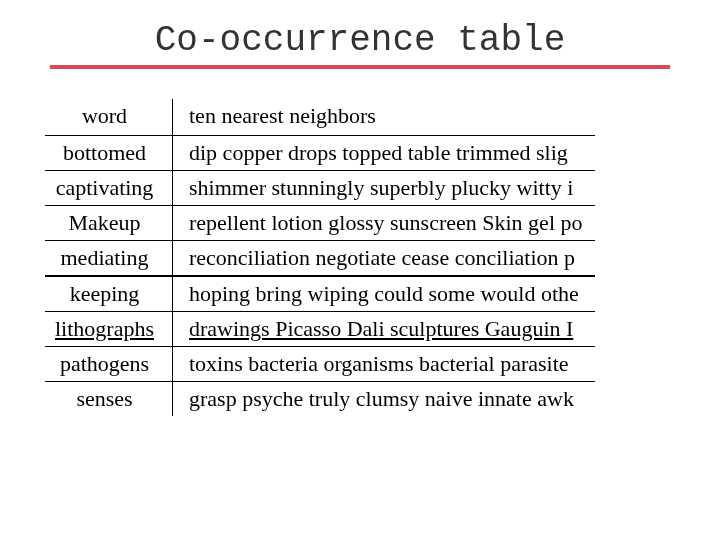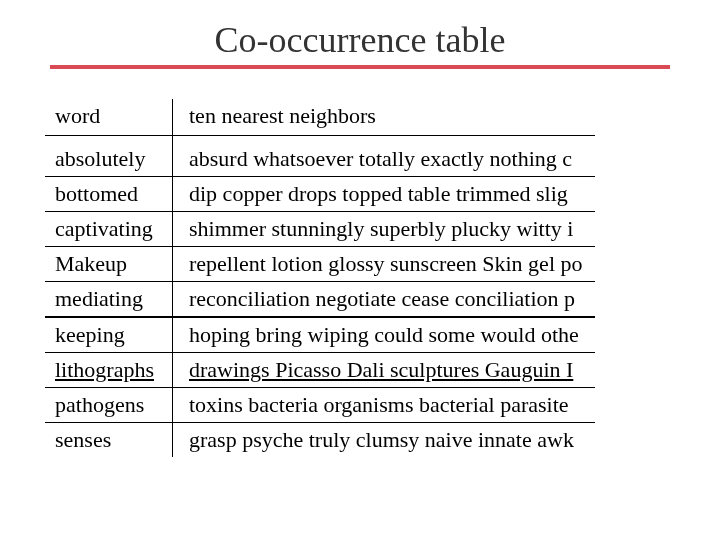--- a/index.html
+++ b/index.html
@@ -18,21 +18,21 @@
       width: 100%;
       height: 100%;
       padding: 20px 0 0 0;
       position: relative;
     }
     .title-block {
       text-align: center;
       padding: 0 40px;
     }
     .title {
-      font-family: Liberation Serif, serif;
+      font-family: Liberation Mono, monospace;
       font-size: 36px;
       font-weight: 400;
       color: #333333;
       line-height: 1.15;
     }
     .title-underline {
       border: none;
       border-top: 4px solid #d94a55;
       margin: 4px 50px 0 50px;
     }
@@ -47,20 +47,21 @@
     }
     td {
       padding: 4px 12px 4px 8px;
       vertical-align: middle;
       white-space: nowrap;
     }
     .col-word {
       border-right: 1.5px solid #000;
       padding-right: 18px;
       padding-left: 10px;
+      text-align: center;
     }
     .col-neighbors {
       padding-left: 16px;
     }
     .header-row td {
       border-bottom: 1.5px solid #000;
       padding-bottom: 6px;
       padding-top: 4px;
     }
     .first-data-row td {
@@ -89,24 +90,20 @@
   </div>
   <hr class="title-underline">
 
   <div class="table-wrap">
     <table>
       <tbody>
           <tr class="header-row">
         <td class="col-word">word</td>
         <td class="col-neighbors">ten nearest neighbors</td>
       </tr>
-      <tr class="first-data-row thin-border">
-        <td class="col-word">absolutely</td>
-        <td class="col-neighbors">absurd whatsoever totally exactly nothing c</td>
-      </tr>
       <tr class="thin-border">
         <td class="col-word">bottomed</td>
         <td class="col-neighbors">dip copper drops topped table trimmed slig</td>
       </tr>
       <tr class="thin-border">
         <td class="col-word">captivating</td>
         <td class="col-neighbors">shimmer stunningly superbly plucky witty i</td>
       </tr>
       <tr class="thin-border">
         <td class="col-word">Makeup</td>

